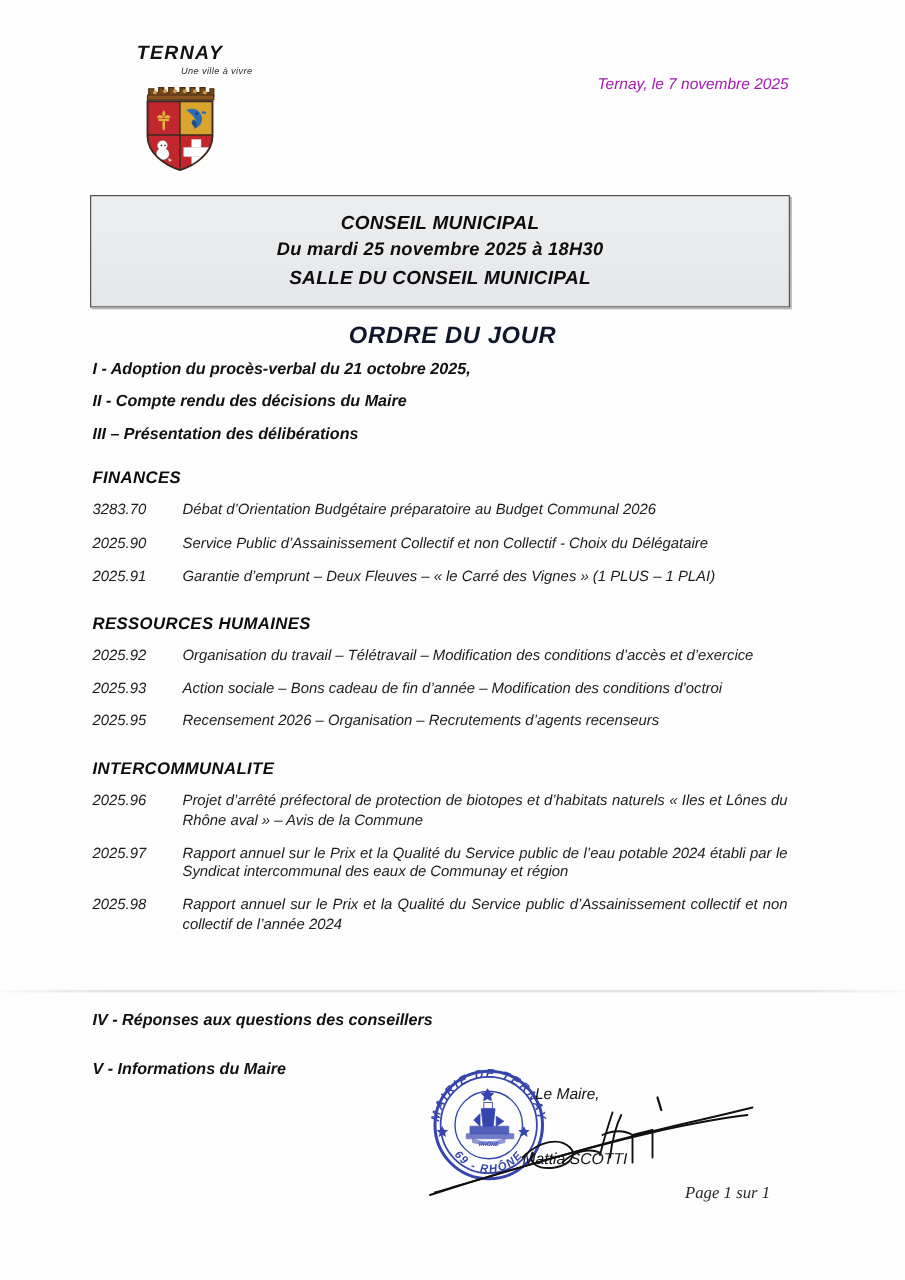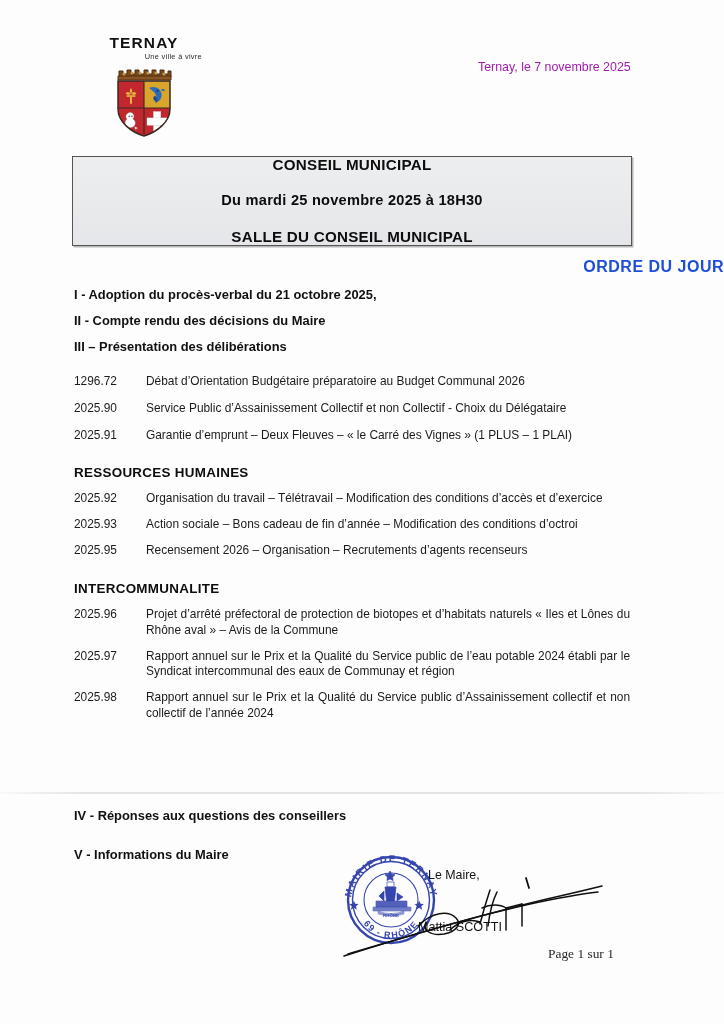--- a/index.html
+++ b/index.html
@@ -15,20 +15,21 @@
     font-family: "Liberation Sans", sans-serif;
     color: #1a1a1a;
     background: #fdfdfd;
     overflow: hidden;
   }
 
   .page {
     position: absolute;
     inset: 0;
     background: #fdfdfd;
+    font-style: italic;
   }
 
   
   .header-row {
     position: absolute;
     top: 30px;
     left: 0;
     right: 0;
     height: 120px;
   }
@@ -81,42 +82,42 @@
     left: 72px;
     top: 156px;
     width: 558px;
     height: 88px;
     border: 1.2px solid #555555;
     background: linear-gradient(180deg,#eceef0 0%, #e8eaec 55%, #e4e6e9 100%);
     box-shadow: 1.5px 1.5px 0 rgba(0,0,0,0.28);
     display: flex;
     flex-direction: column;
     justify-content: center;
-    gap: 20px;
+    gap: 6px;
   }
   .title-line {
     font-weight: bold;
     font-size: 15.2px;
     letter-spacing: 0.25px;
     color: #0d0d0d;
     text-align: center;
     line-height: 1.05;
   }
   .title-line.l2 { font-size: 14.6px; }
 
   
   .agenda-title {
     position: absolute;
     left: 0; right: 0;
     top: 258px;
-    text-align: right;
-    font-weight: bold;
-    font-size: 16px;
+    text-align: center;
+    font-weight: bold;
+    font-size: 19px;
     letter-spacing: 0.5px;
-    color: #1d4ed8;
+    color: #0f172a;
   }
 
   
   .roman-list {
     position: absolute;
     left: 74px;
     top: 288px;
     width: 560px;
   }
   .roman-item {
@@ -330,23 +331,24 @@
 
   <div class="roman-list">
     <div class="roman-item">I - Adoption du procès-verbal du 21 octobre 2025,</div>
     <div class="roman-item">II - Compte rendu des décisions du Maire</div>
     <div class="roman-item">III – Présentation des délibérations</div>
   </div>
 
   <div class="sections">
 
     <div class="section finances">
+      <div class="section-title">FINANCES</div>
 
       <div class="entry nojustify">
-        <span class="entry-ref">1296.72</span>
+        <span class="entry-ref">3283.70</span>
         <span class="entry-text">Débat d’Orientation Budgétaire préparatoire au Budget Communal 2026</span>
       </div>
       <div class="entry nojustify">
         <span class="entry-ref">2025.90</span>
         <span class="entry-text">Service Public d’Assainissement Collectif et non Collectif - Choix du Délégataire</span>
       </div>
       <div class="entry nojustify">
         <span class="entry-ref">2025.91</span>
         <span class="entry-text">Garantie d’emprunt – Deux Fleuves – « le Carré des Vignes » (1 PLUS – 1 PLAI)</span>
       </div>

